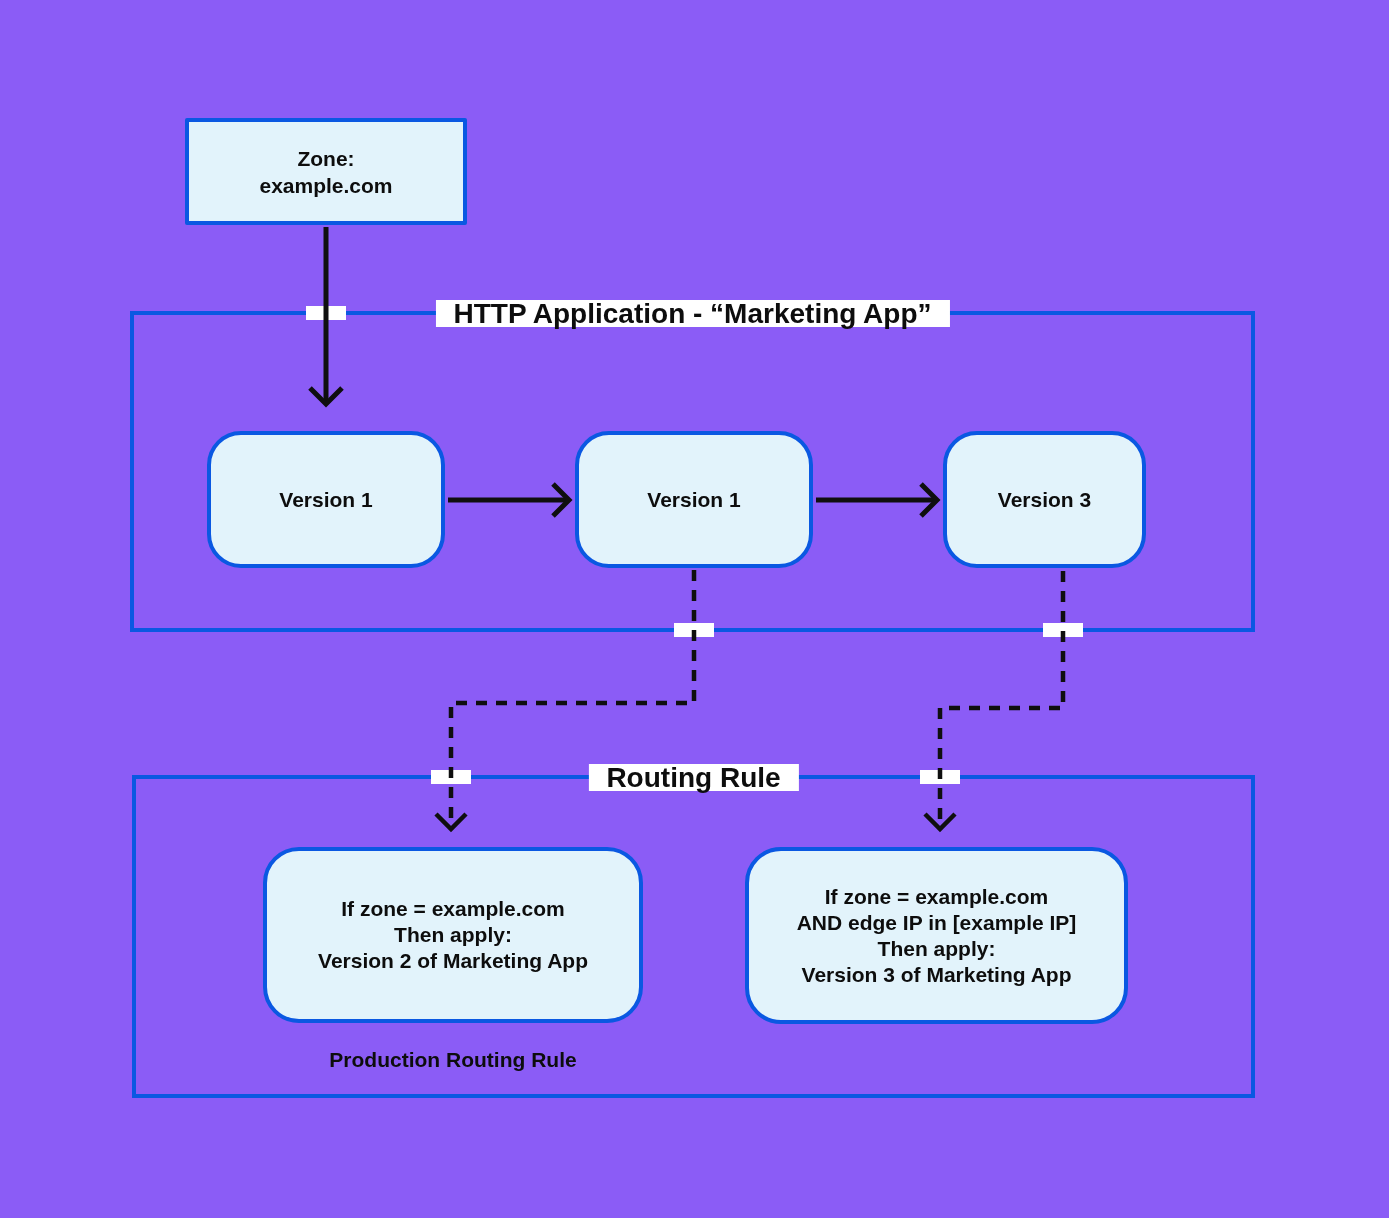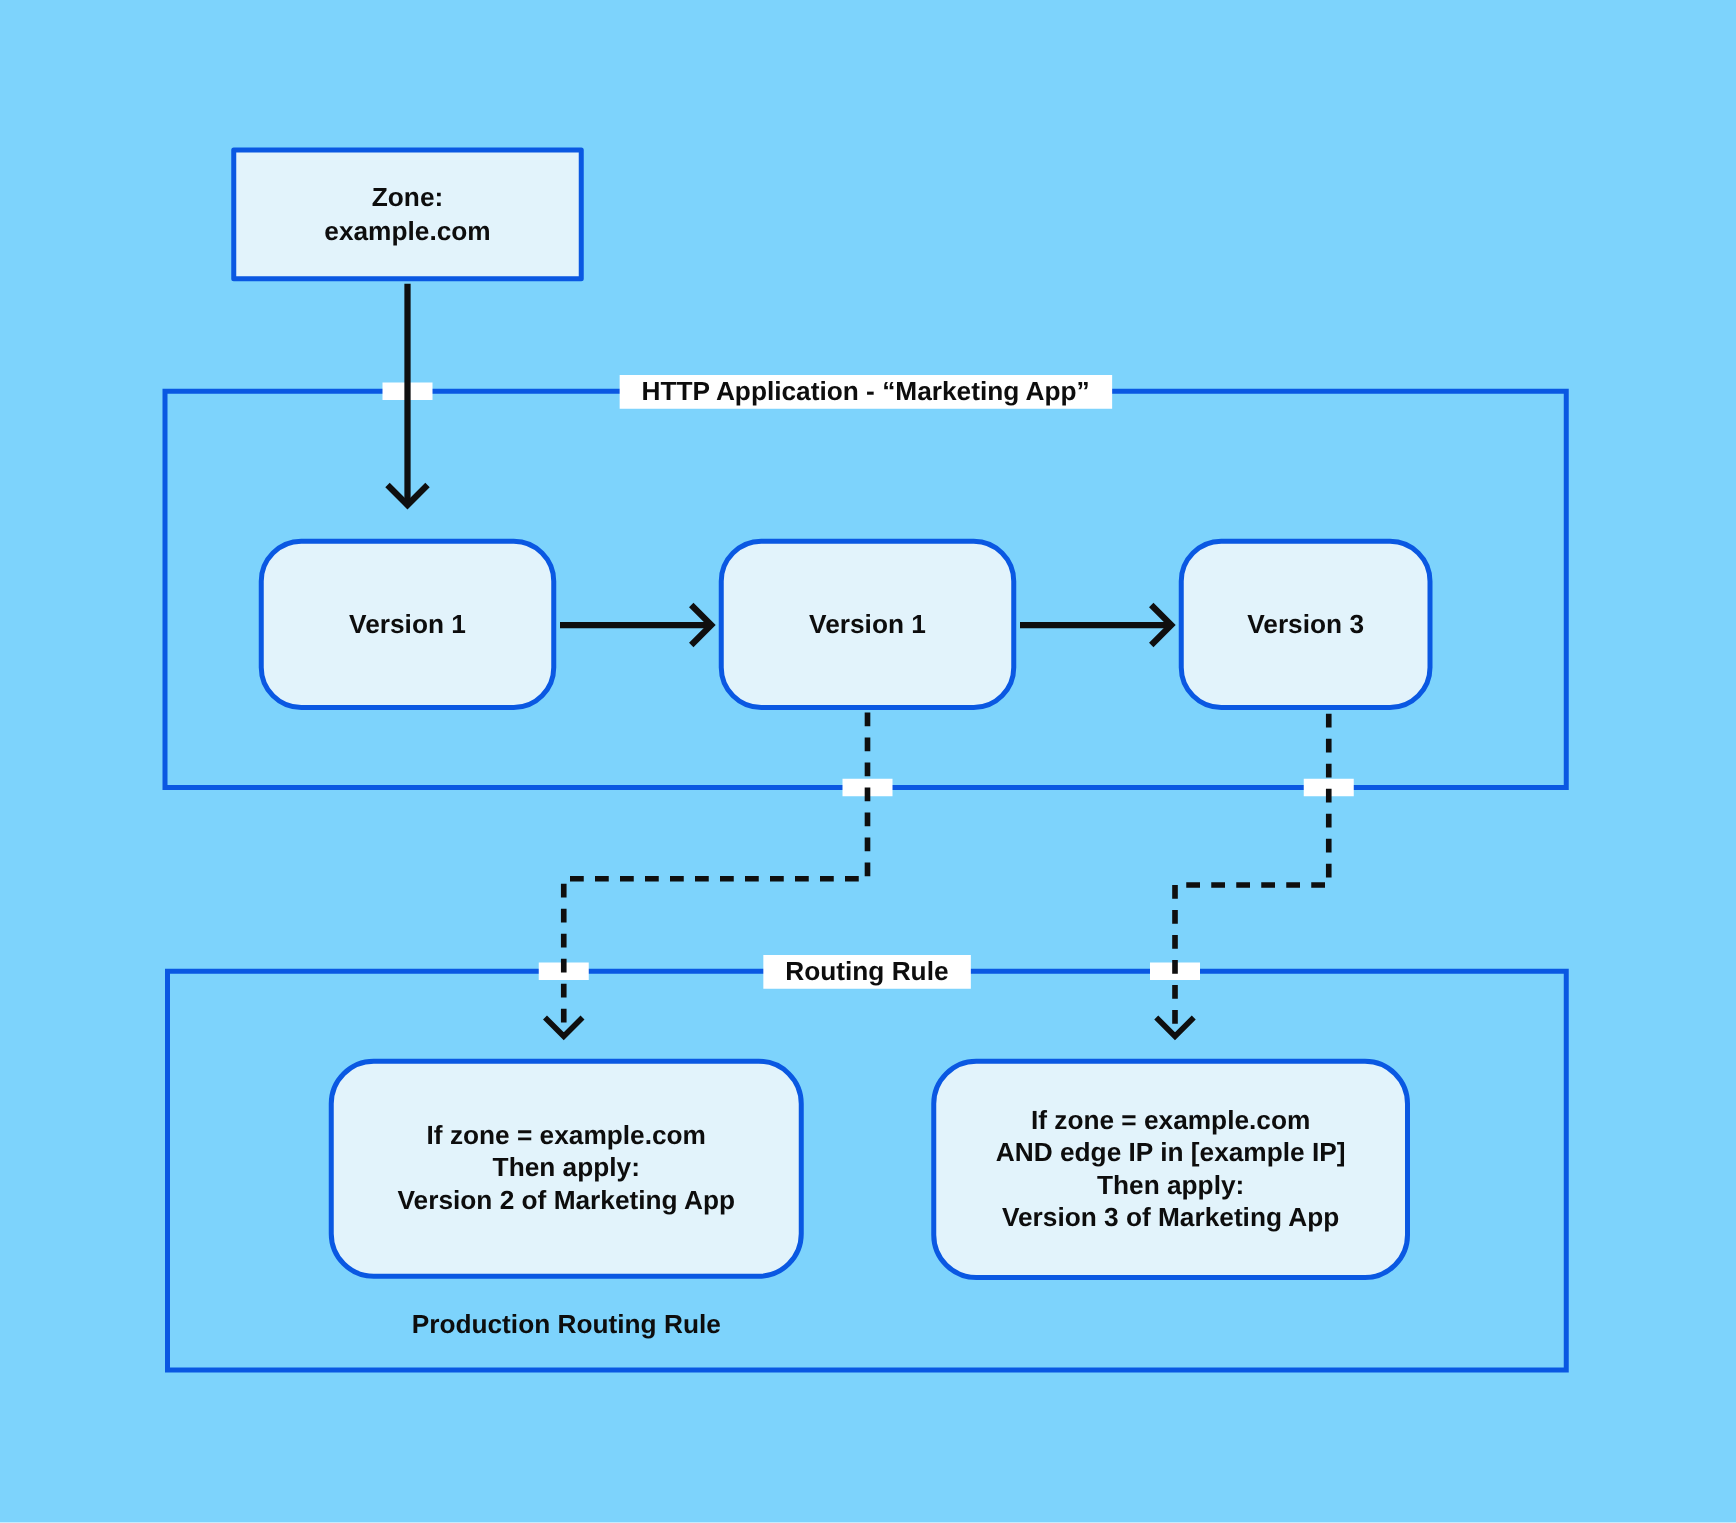--- a/index.html
+++ b/index.html
@@ -1,35 +1,35 @@
 <!DOCTYPE html>
 <html><head>
 <meta charset="utf-8">
 <style>
   html,body{margin:0;padding:0;background:#ffffff;}
   .canvas{
-    position:relative;width:1389px;height:1218px;background:#7dd3fc;
+    position:relative;width:1389px;height:1218px;background:#8b5cf6;
     font-family:"Liberation Sans","DejaVu Sans",sans-serif;
     color:#0d0d0d;overflow:hidden;
   }
   .zone-box{
     position:absolute;left:185px;top:118px;width:282px;height:107px;
     box-sizing:border-box;border:4px solid var(--accent);
     background:var(--fill);border-radius:2px;
     display:flex;flex-direction:column;align-items:center;justify-content:center;
     font-weight:bold;font-size:21px;line-height:27px;text-align:center;z-index:2;
   }
   .group-box{
     position:absolute;box-sizing:border-box;border:4px solid var(--accent);
     background:transparent;z-index:1;
   }
   .group-box .group-title{
     position:absolute;top:-15px;left:50%;transform:translateX(-50%);
     background:#ffffff;padding:0 18px;white-space:nowrap;
-    font-weight:bold;font-size:21px;line-height:27px;color:#0d0d0d;
+    font-weight:bold;font-size:28px;line-height:27px;color:#0d0d0d;
   }
   .node{
     position:absolute;box-sizing:border-box;border:4px solid var(--accent);
     background:var(--fill);border-radius:34px;
     display:flex;align-items:center;justify-content:center;
     font-weight:bold;font-size:21px;z-index:2;
   }
   .rule-box{
     position:absolute;box-sizing:border-box;border:4px solid var(--accent);
     background:var(--fill);border-radius:36px;

